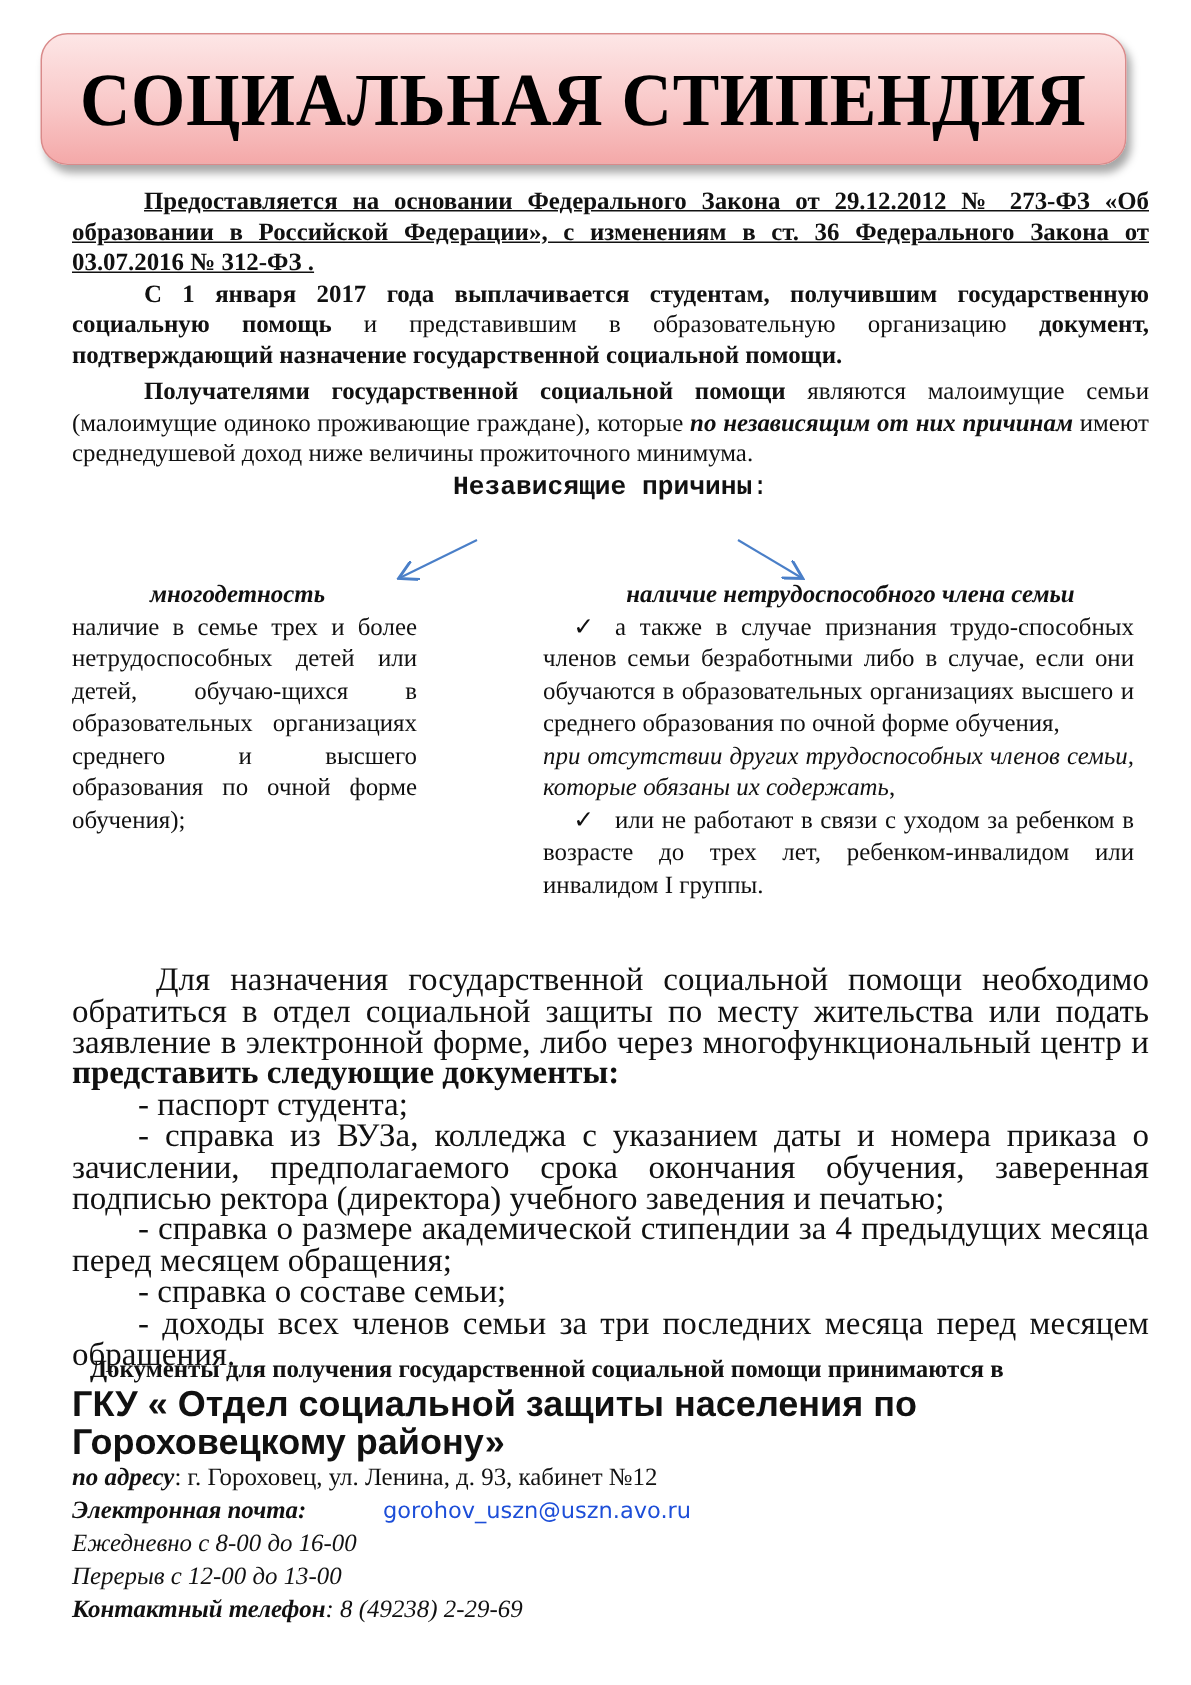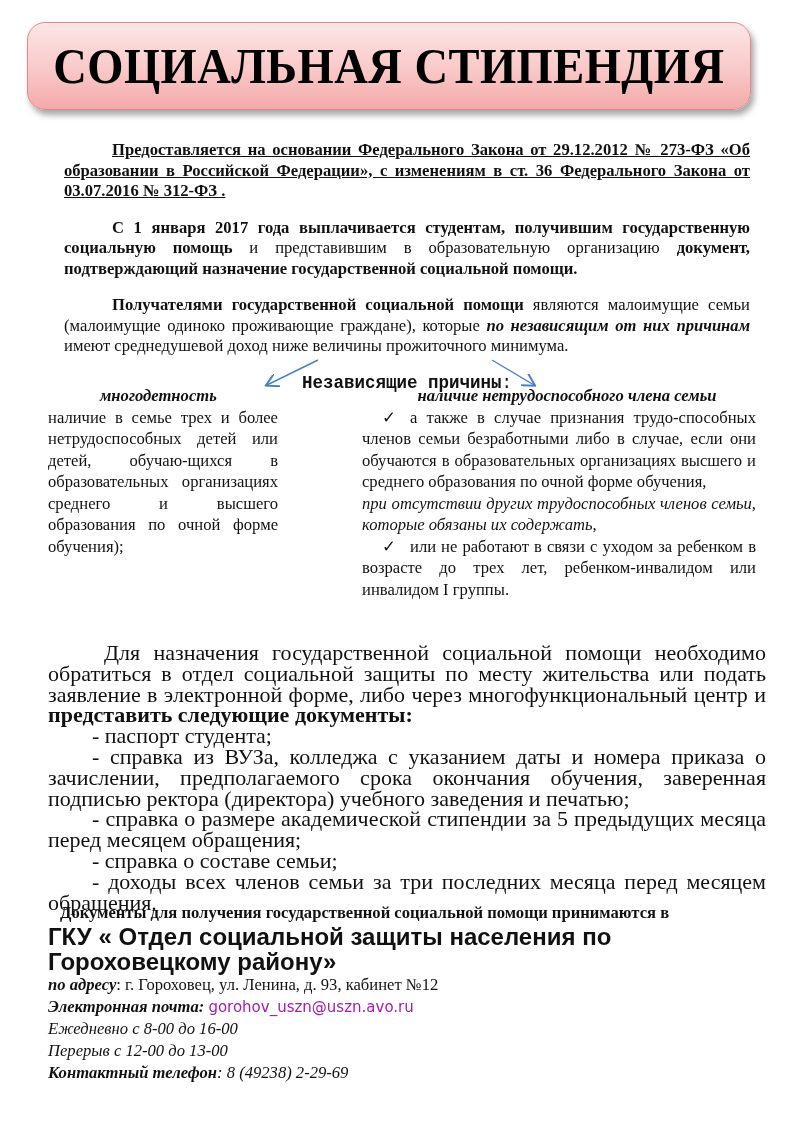--- a/index.html
+++ b/index.html
@@ -6,42 +6,42 @@
   body { width:794px; height:1123px; position:relative; overflow:hidden;
          font-family:"Liberation Serif", serif; color:#111; }
   .banner { position:absolute; left:27px; top:22px; width:722px; height:86px;
             border-radius:18px; border:1px solid #d98a8a;
             background:linear-gradient(to bottom,#fde6e6 0%,#f9c8c8 55%,#f4a9a9 100%);
             box-shadow:3px 5px 6px rgba(0,0,0,0.35);
             display:flex; align-items:center; justify-content:center; }
   .banner-title { font-family:"Liberation Serif", serif; font-weight:bold; font-size:50px;
                   letter-spacing:0.5px; color:#000; transform:scaleX(0.93); white-space:nowrap; }
   .content { position:absolute; left:48px; top:124px; width:718px; font-size:16.6px; line-height:20.5px; }
-  .content p { margin:16px; text-align:justify; }
+  .content p { margin:0; text-align:justify; }
   .indent { text-indent:48px; }
   .u { text-decoration:underline; font-weight:bold; }
   .causes-title { text-align:center; font-family:Liberation Mono, monospace; font-weight:bold;
                   font-size:17.5px; margin-top:2px; height:24px; }
   .arrows { position:absolute; left:0; top:0; width:794px; height:1123px; pointer-events:none; }
   .col-left { position:absolute; left:48px; top:385px; width:230px; font-size:16.6px; line-height:21.5px; }
   .col-right { position:absolute; left:362px; top:385px; width:394px; font-size:16.6px; line-height:21.5px; }
   .col-head { font-weight:bold; font-style:italic; text-align:center; }
   .col-left .col-head { text-align:left; padding-left:52px; }
   .col-right .col-head { text-align:center; padding-left:16px; }
   .just { text-align:justify; }
   .ital { font-style:italic; }
   .check { display:inline-block; width:34px; text-align:right; margin-right:14px; }
   .lower { position:absolute; left:48px; top:643px; width:718px; font-size:22px; line-height:20.8px; }
   .lower p { margin:0; text-align:justify; }
   .li { text-indent:44px; }
   .contact { position:absolute; left:48px; top:902px; width:718px; font-size:16.6px; line-height:22px; }
   .c-accept { font-weight:bold; padding-left:12px; }
   .c-org { font-family:"Liberation Sans", sans-serif; font-weight:bold; font-size:24px; line-height:25px; }
   .c-line { font-style:italic; }
-  .email { color:#a21caf; font-family:"DejaVu Sans", sans-serif; font-size:15px; font-style:normal; }
+  .email { color:#1d4ed8; font-family:"DejaVu Sans", sans-serif; font-size:15px; font-style:normal;margin-left:47px; }
   .bi { font-weight:bold; font-style:italic; }
 </style>
 </head>
 <body>
 
 <div class="banner">
   <div class="banner-title">СОЦИАЛЬНАЯ СТИПЕНДИЯ</div>
 </div>
 
 <div class="content">
@@ -70,21 +70,21 @@
   <div class="col-head">наличие нетрудоспособного члена семьи</div>
   <div class="just"><span class="check">✓</span><span>а  также в случае признания трудо-способных членов семьи безработными либо в случае, если они обучаются в  образовательных организациях высшего и среднего образования по очной форме обучения,</span></div>
   <div class="just ital"><span>при отсутствии других трудоспособных членов семьи, которые обязаны их содержать</span><span style="font-style:normal">,</span></div>
   <div class="just"><span class="check">✓</span><span>или не работают в связи с уходом за ребенком в возрасте до трех лет, ребенком-инвалидом или инвалидом I группы.</span></div>
 </div>
 
 <div class="lower">
   <p style="text-indent:56px"><span>Для назначения государственной социальной помощи необходимо обратиться в отдел социальной защиты по месту жительства или подать заявление в электронной форме, либо через многофункциональный центр и  </span><b>представить следующие документы:</b></p>
   <p class="li">- паспорт студента;</p>
   <p class="li">- справка из ВУЗа, колледжа с указанием даты и номера приказа о зачислении, предполагаемого срока окончания обучения, заверенная подписью ректора (директора) учебного заведения и печатью;</p>
-  <p class="li">- справка о размере академической стипендии за 5 предыдущих месяца перед месяцем обращения;</p>
+  <p class="li">- справка о размере академической стипендии за 4 предыдущих месяца перед месяцем обращения;</p>
   <p class="li">- справка о составе семьи;</p>
   <p class="li">- доходы всех членов семьи за три последних месяца перед месяцем обращения.</p>
 </div>
 
 <div class="contact">
   <div class="c-accept">Документы для получения государственной социальной помощи  принимаются в</div>
   <div class="c-org">ГКУ « Отдел социальной защиты населения по Гороховецкому району»</div>
   <div><span class="bi">по адресу</span><span>: г. Гороховец, ул. Ленина, д. 93, кабинет  №12</span></div>
   <div><span class="bi">Электронная почта:</span> <a class="email">gorohov_uszn@uszn.avo.ru</a></div>
   <div class="c-line">Ежедневно с 8-00 до 16-00</div>

